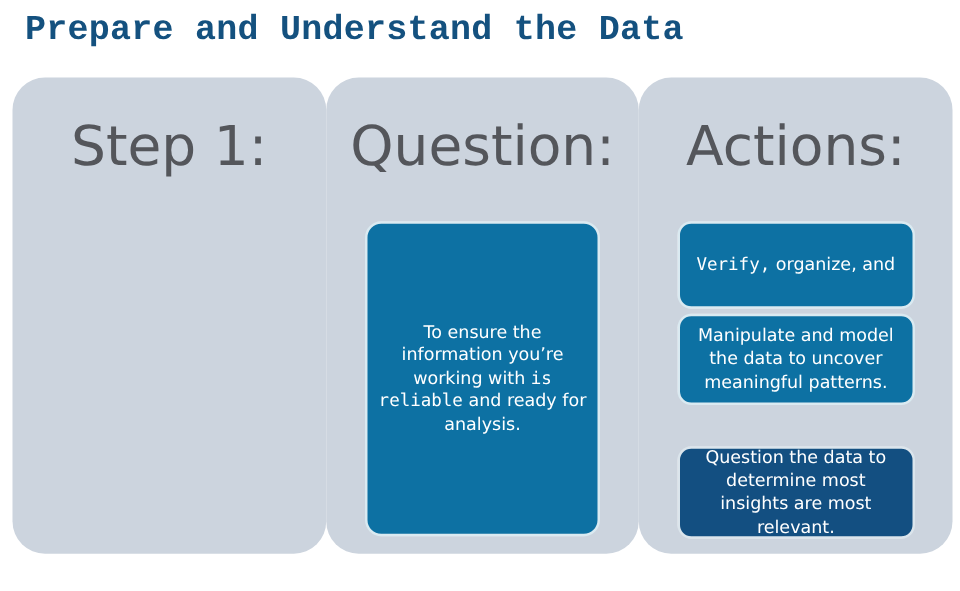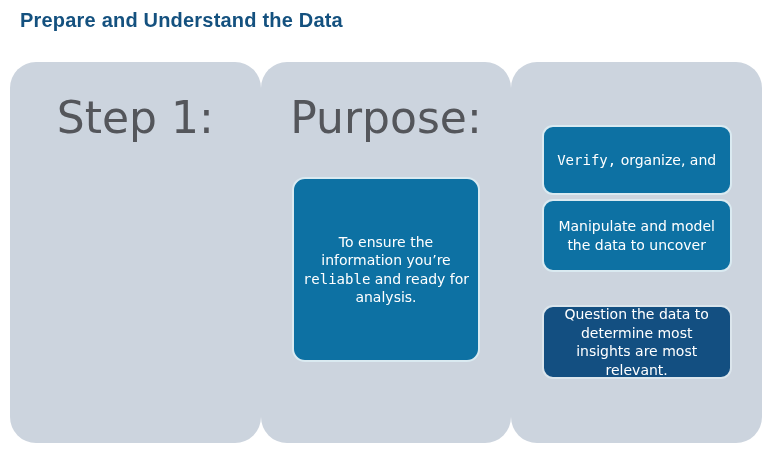--- a/index.html
+++ b/index.html
@@ -7,25 +7,25 @@
   body {
     background: #ffffff;
     font-family: "DejaVu Sans", "Liberation Sans", sans-serif;
     position: relative;
     overflow: hidden;
   }
   .title {
     position: absolute;
     left: 20px;
     top: 9px;
-    font-size: 20px;
+    font-size: 28px;
     font-weight: bold;
     color: var(--c-title, #14517f);
     letter-spacing: 0.2px;
-    font-family: Liberation Sans, sans-serif;
+    font-family: Liberation Mono, monospace;
   }
   .board {
     position: absolute;
     left: 10px;
     top: 62px;
     width: 752px;
     height: 381px;
     display: flex;
   }
   .col {
@@ -54,57 +54,60 @@
     display: flex;
     flex-direction: column;
     align-items: center;
     justify-content: center;
     text-align: center;
     font-size: 14px;
     line-height: 18.5px;
   }
   .box-purpose {
     width: 188px;
-    height: 185px;
+    height: 252px;
     border-radius: 13px;
   }
   .box-action-1 { height: 70px; }
   .box-action-2 { height: 73px; margin-top: 4px; }
   .box-action-3 { height: 74px; background: var(--c-box-navy, #134f81); }
   .line { white-space: nowrap; }
   .mono { font-family: "DejaVu Sans Mono", "Liberation Mono", monospace; }
 </style>
 </head>
 <body>
 
 <div class="title">Prepare and Understand the Data</div>
 
 <div class="board">
 
   <section class="col">
     <div class="col-heading">Step 1:</div>
   </section>
 
   <section class="col">
-    <div class="col-heading">Purpose:</div>
+    <div class="col-heading">Question:</div>
     <div class="box box-purpose">
       <div class="line"><span>To ensure the</span></div>
       <div class="line"><span>information you’re</span></div>
+      <div class="line"><span>working with </span><span class="mono">is</span></div>
       <div class="line"><span class="mono">reliable</span><span> and ready for</span></div>
       <div class="line"><span>analysis.</span></div>
     </div>
   </section>
 
   <section class="col">
+    <div class="col-heading">Actions:</div>
     <div class="box box-action-1">
       <div class="line"><span class="mono">Verify,</span><span> organize, and</span></div>
     </div>
     <div class="box box-action-2">
       <div class="line"><span>Manipulate and model</span></div>
       <div class="line"><span>the data to uncover</span></div>
+      <div class="line"><span>meaningful patterns.</span></div>
     </div>
     <div class="box box-action-3">
       <div class="line"><span>Question the data to</span></div>
       <div class="line"><span>determine most</span></div>
       <div class="line"><span>insights are most</span></div>
       <div class="line"><span>relevant.</span></div>
     </div>
   </section>
 
 </div>

